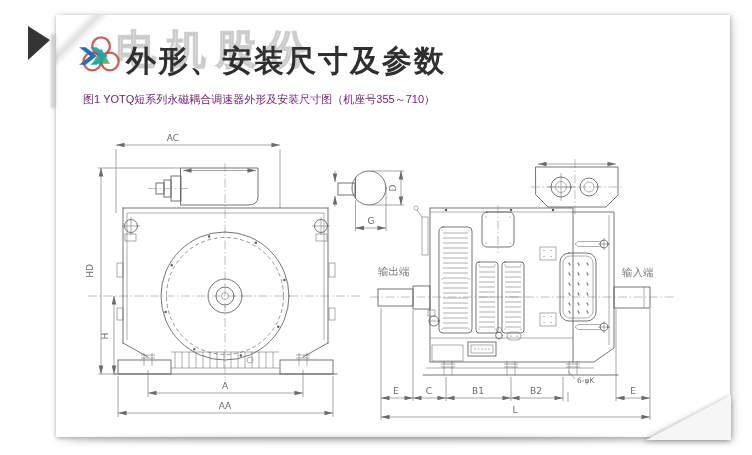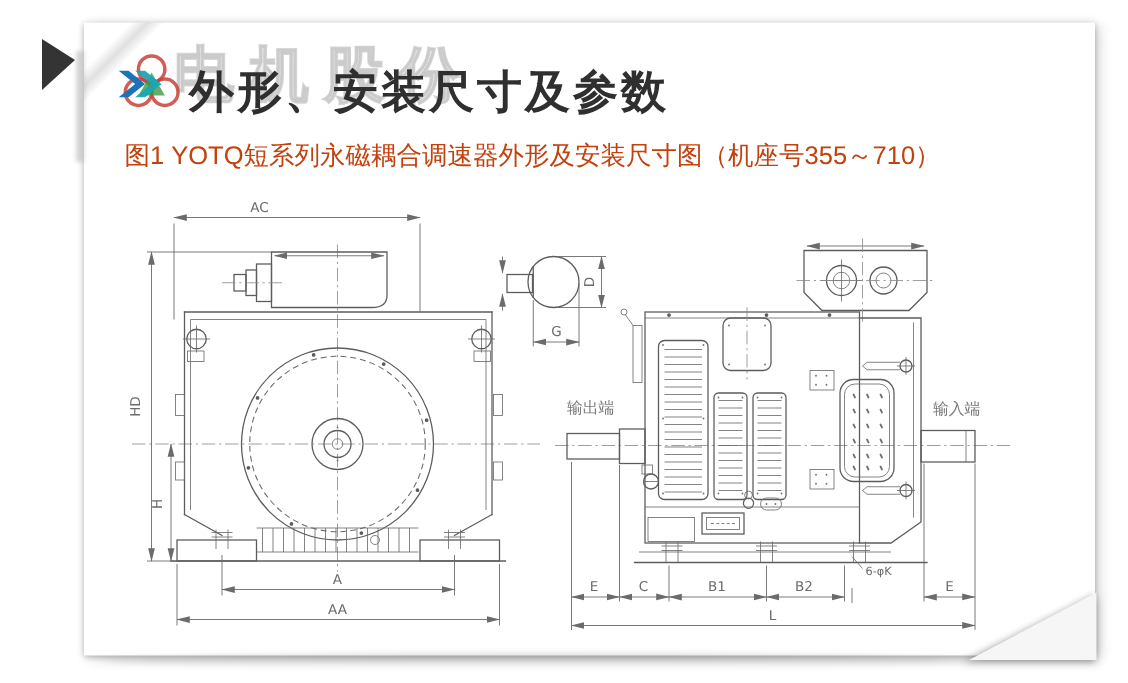--- a/index.html
+++ b/index.html
@@ -21,21 +21,21 @@
               border-left:92px solid transparent;border-bottom:44px solid rgba(0,0,0,0.18);filter:blur(3px);}
   .curl-page{position:absolute;left:618px;top:395px;width:0;height:0;
              border-left:85px solid transparent;border-bottom:45px solid #f6f6f6;
              filter:drop-shadow(-2px 1px 2px rgba(0,0,0,0.22));}
   
   .watermark{position:absolute;left:88px;top:22px;font-size:40px;font-weight:800;letter-spacing:10px;
              color:rgba(150,150,150,0.18);-webkit-text-stroke:1.2px rgba(150,150,150,0.38);z-index:1;}
   .logo{position:absolute;left:50px;top:34px;width:44px;height:44px;z-index:2;}
   .title{position:absolute;left:98px;top:41px;font-size:30px;font-weight:700;color:#2f2f2f;
          letter-spacing:2px;z-index:2;}
-  .caption{position:absolute;left:55px;top:92px;font-size:17px;color:#c2410c;z-index:2;}
+  .caption{position:absolute;left:55px;top:92px;font-size:11px;color:#701a75;z-index:2;}
   
   .drawing{position:absolute;left:50px;top:125px;width:660px;height:312px;z-index:2;}
   .ln{stroke:#5c5c5c;stroke-width:0.85;fill:none;stroke-linecap:square;}
   .tn{stroke:#6a6a6a;stroke-width:0.55;fill:none;}
   .cl{stroke:#8b8b8b;stroke-width:0.55;fill:none;stroke-dasharray:9 2.5 1.5 2.5;}
   .dsh{stroke:#6a6a6a;stroke-width:0.7;fill:none;stroke-dasharray:4 2.6;}
   .dim{stroke:#6b6b6b;stroke-width:0.6;fill:none;}
   .dot{stroke:#5c5c5c;stroke-width:2.5;stroke-linecap:round;fill:none;}
   .sdot{stroke:#707070;stroke-width:1.2;stroke-linecap:round;fill:none;}
   .dimtxt{fill:#6b6b6b;font-size:9px;font-family:"DejaVu Sans",sans-serif;}

